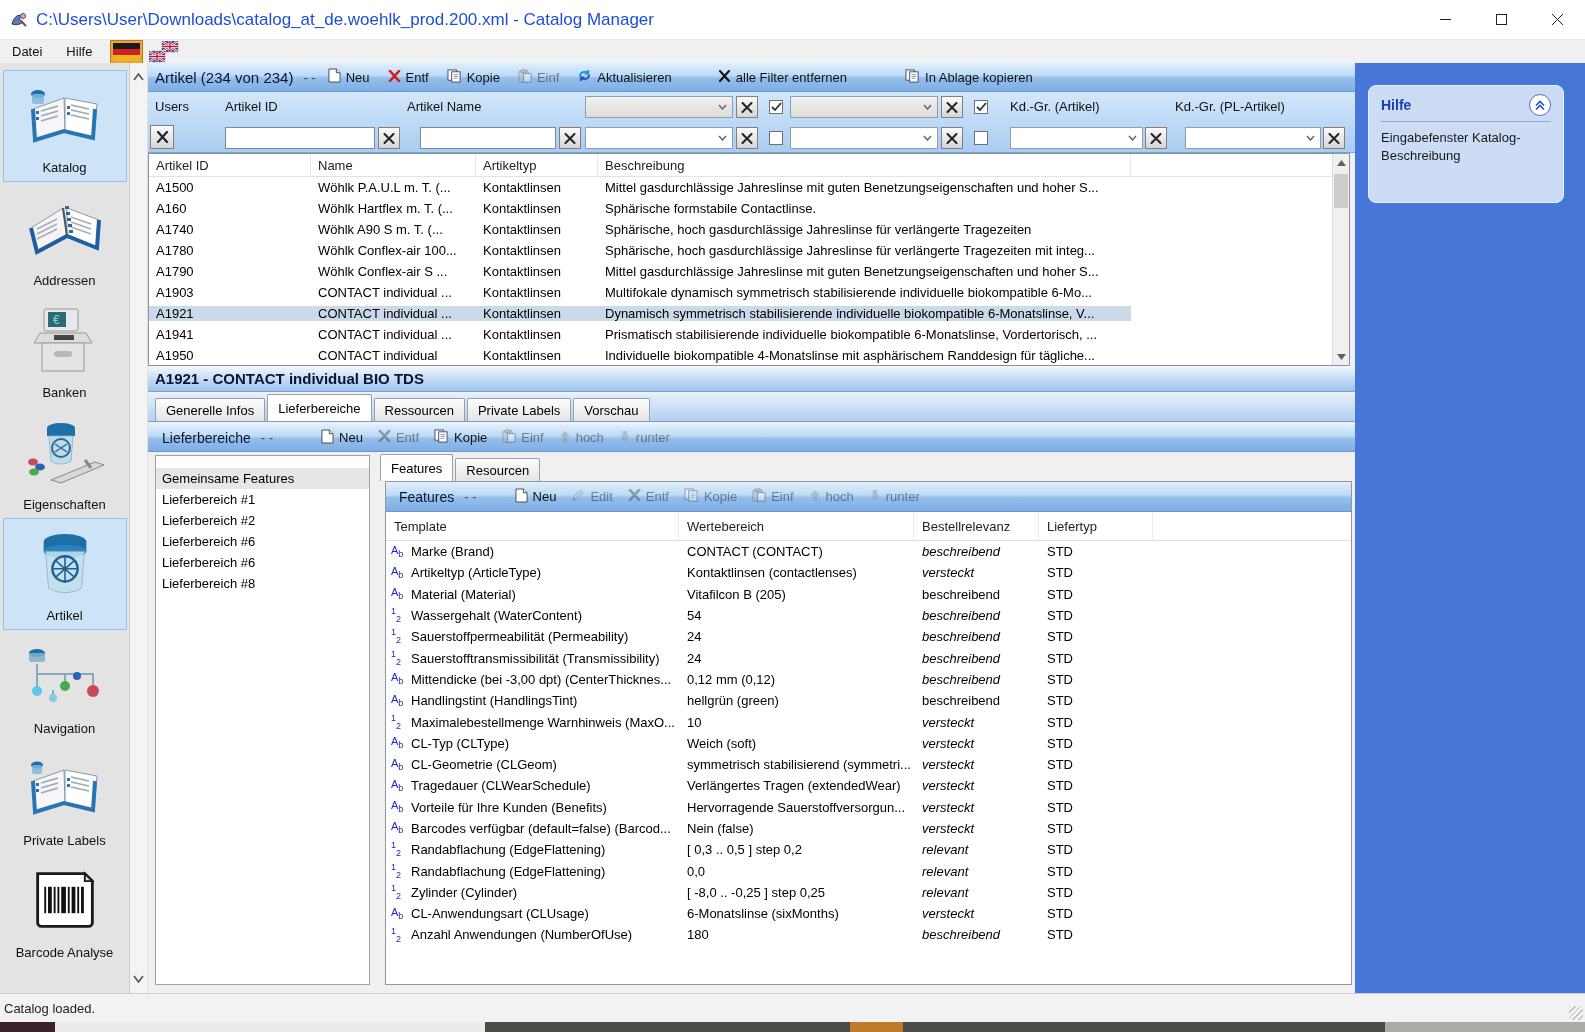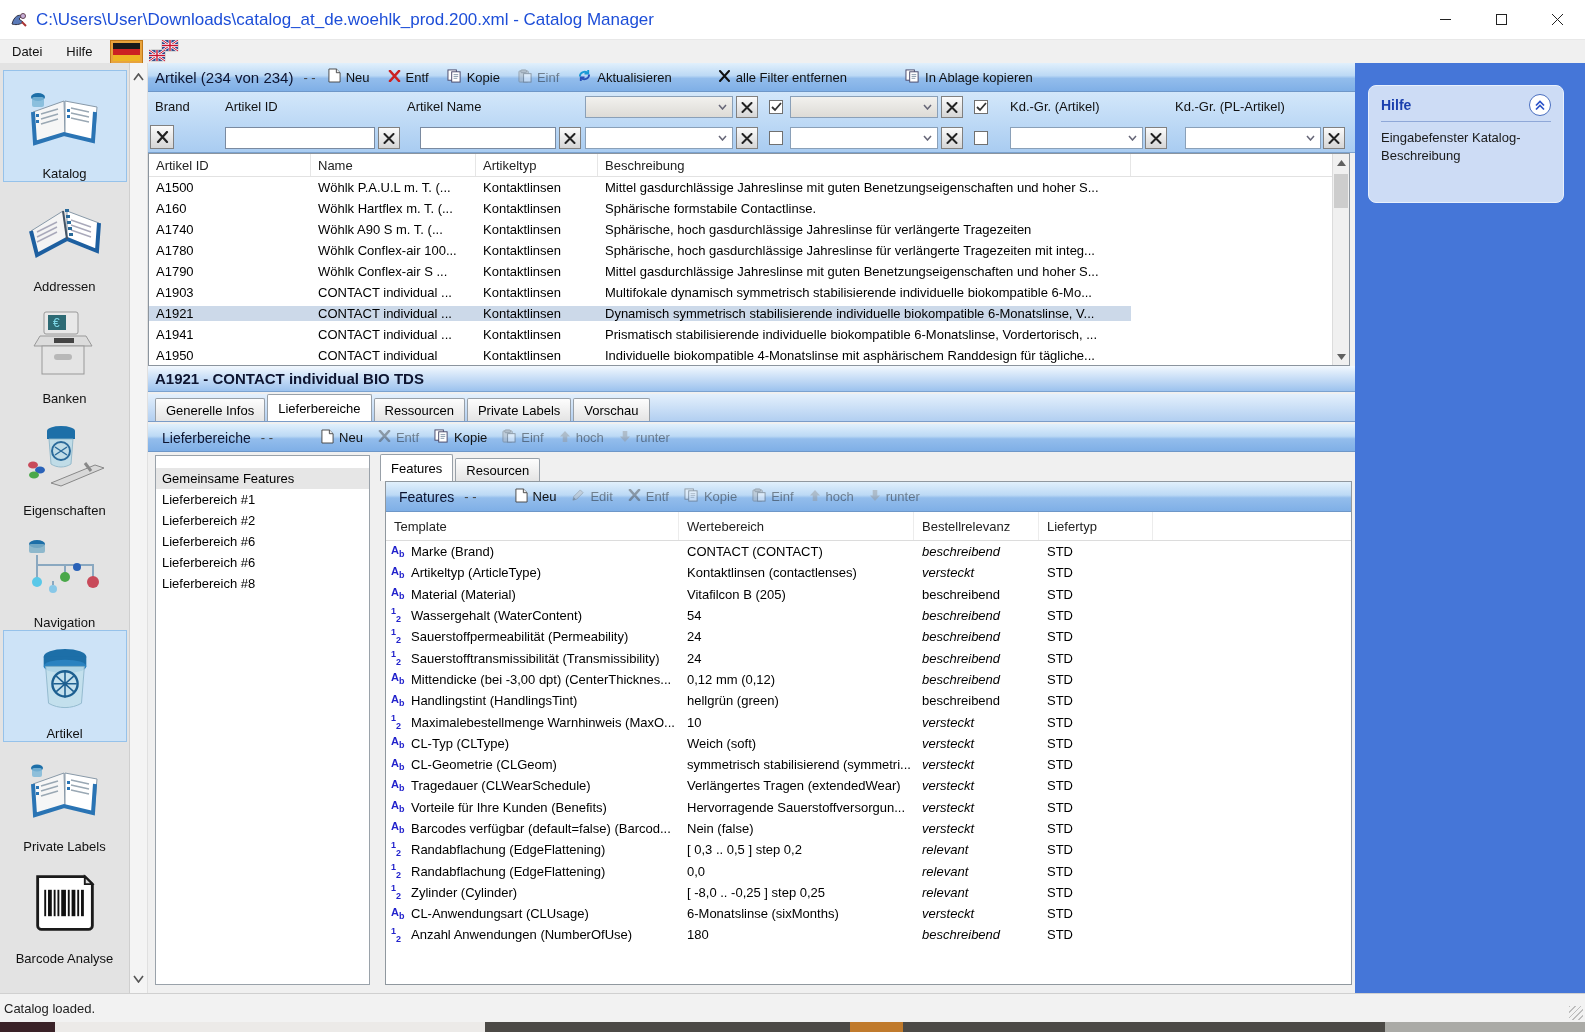--- a/index.html
+++ b/index.html
@@ -7,27 +7,27 @@
   body{font-family:"Liberation Sans",sans-serif;font-size:13px;color:#000}
   #app{position:relative;width:1585px;height:1032px;background:#fff;overflow:hidden}
 
   
   .titlebar{position:absolute;left:0;top:0;width:1585px;height:40px;background:#fff;display:flex;align-items:center;border-bottom:1px solid #e8e8e8}
   .app-icon{margin:0 8px 0 10px;display:inline-flex}
   .title-text{font-size:17px;color:#1d4ed8}
   .win-controls{margin-left:auto;display:flex;height:100%}
   .wc{width:56px;height:100%;display:flex;align-items:center;justify-content:center;color:#222}
   
-  .menubar{position:absolute;left:0;top:40px;width:1585px;height:23px;background:#f0f0f0;display:flex;align-items:flex-start}
+  .menubar{position:absolute;left:0;top:40px;width:1585px;height:23px;background:#f0f0f0;display:flex;align-items:center}
   .menu-item{padding:0 12px;height:100%;display:flex;align-items:center;color:#111}
   .flag{display:inline-flex;margin-left:6px;align-items:center}
   .flag-de{background:#e8a33c;padding:2px;border:1px solid #c07818}
   
   .sidebar{position:absolute;left:0;top:63px;width:130px;height:930px;background:#e3e3e3;border-right:1px solid #cfcfcf;padding-top:7px}
-  .sb-item{width:124px;margin:0 auto;height:112px;display:flex;flex-direction:column;align-items:center;justify-content:flex-end;}
+  .sb-item{width:124px;margin:0 auto;height:112px;display:flex;flex-direction:column;align-items:center;justify-content:flex-end;padding-bottom:6px}
   .sb-item.sel{background:#cde3f7;border:1px solid #96c2ea}
   .sb-ico{flex:1;display:flex;align-items:center;justify-content:center}
   .sb-lbl{font-size:13px;color:#111}
   .sb-scroll{position:absolute;left:130px;top:63px;width:18px;height:930px;background:#f4f4f4;border-right:1px solid #e0e0e0}
   .sb-chev{position:absolute;left:3px;color:#555}
   
   .content{position:absolute;left:148px;top:63px;width:1207px;height:930px;background:#f0f0f0}
   .bluebar{background:linear-gradient(180deg,#e1f0fc 0%,#bcd9f5 45%,#93bdec 55%,#7fafe6 100%)}
   .toolbar{position:absolute;left:0;top:0;width:1207px;height:29px;display:flex;align-items:center;padding-left:7px;border-bottom:1px solid #6e97c8}
   .tb-title{font-weight:normal;font-size:15px;color:#0d1430;margin-right:10px;white-space:nowrap}
@@ -75,21 +75,21 @@
   .fbox{position:absolute;left:13px;top:29px;width:967px;height:504px;background:#fff;border:1px solid #90989f}
   .fbar{height:30px;display:flex;align-items:center;padding-left:13px;border-bottom:1px solid #6e97c8}
   .fbar .tb-title{font-size:14px}
   .fbar .tb-btns{margin-left:26px;gap:15px}
   .fhead{display:flex;height:29px;align-items:center;border-bottom:1px solid #dcdcdc}
   .fhead span{padding-left:8px;height:100%;display:flex;align-items:center;border-right:1px solid #ececec;color:#222}
   .fc-t{width:293px}.fc-w{width:235px}.fc-b{width:125px}.fc-l{width:114px}.fc-x{flex:1;border-right:none!important}
   .f-row{display:flex;height:21.3px;align-items:center}
   .f-row .fc{padding-left:8px;white-space:nowrap;overflow:hidden}
   .f-row .fc-t{display:flex;align-items:center;gap:4px;padding-left:5px}
-  .ticon{color:#2222cc;font-weight:bold;font-size:11px;line-height:1;width:16px;display:inline-block}
+  .ticon{color:#2222cc;font-weight:normal;font-size:11px;line-height:1;width:16px;display:inline-block}
   .ticon sub,.ticon sup{font-size:9px}
   .ital{font-style:italic}
   
   .help-panel{position:absolute;left:1355px;top:63px;width:230px;height:930px;background:#4576d8}
   .help-card{position:absolute;left:13px;top:22px;width:196px;min-height:118px;background:#cddcf5;border:1px solid #e8f0fc;border-radius:8px;padding:8px 12px 12px}
   .help-head{display:flex;align-items:center;justify-content:space-between;border-bottom:1px solid #8fa8d8;padding-bottom:5px;margin-bottom:7px}
   .help-title{font-weight:bold;font-size:14px;color:#1a3fae}
   .help-collapse{width:22px;height:22px;border-radius:50%;background:#fff;border:1px solid #4a6fc0;display:flex;align-items:center;justify-content:center}
   .help-body{color:#1a1a1a;line-height:1.35}
   
@@ -232,47 +232,47 @@
             <path d="M32 24l12 8M44 24l-12 8" stroke="#2a6a9a" stroke-width="1.5"></path>
             <ellipse cx="10" cy="42" rx="5" ry="3.5" fill="#c84a5a"></ellipse>
             <ellipse cx="17" cy="47" rx="5" ry="3.5" fill="#2a62b8"></ellipse>
             <ellipse cx="11" cy="52" rx="5" ry="3.5" fill="#4aa84a"></ellipse>
             <path d="M28 60 72 42l9 3-43 18z" fill="#d8d8d8" stroke="#888"></path>
             <path d="M62 40l6 8" stroke="#888" stroke-width="3"></path>
           </svg>
         </span>
         <span class="sb-lbl">Eigenschaften</span>
       </div>
+      <div class="sb-item sel">
+        <span class="sb-ico">
+          <svg width="62" height="66" viewBox="0 0 64 66">
+            <ellipse cx="32" cy="10" rx="22" ry="8" fill="#1d6fa8"></ellipse>
+            <rect x="10" y="10" width="44" height="10" fill="#1d6fa8"></rect>
+            <ellipse cx="32" cy="20" rx="22" ry="7" fill="#2a82c0"></ellipse>
+            <path d="M12 20h40l-3 38c-10 6-24 6-34 0z" fill="#c2e0ec" opacity=".88" stroke="#8ab4c8"></path>
+            <circle cx="32" cy="38" r="13" fill="none" stroke="#1d5f90" stroke-width="2.5"></circle>
+            <path d="M23 30l18 16M41 30 23 46M32 24v28M20 38h24" stroke="#1d5f90" stroke-width="1.6"></path>
+          </svg>
+        </span>
+        <span class="sb-lbl">Artikel</span>
+      </div>
       <div class="sb-item">
         <span class="sb-ico">
           <svg width="84" height="60" viewBox="0 0 84 60">
             <ellipse cx="14" cy="7" rx="8" ry="4" fill="#1d6fa8"></ellipse>
             <rect x="6" y="7" width="16" height="9" rx="2" fill="#7fb0c8" opacity=".85"></rect>
             <path d="M14 18v10h56v8M14 28h28v8M14 28v13M70 36v4M30 44v4" fill="none" stroke="#8aa8c0" stroke-width="2"></path>
             <circle cx="14" cy="45" r="5" fill="#5ac8e8"></circle>
             <circle cx="42" cy="40" r="5" fill="#4aa84a"></circle>
             <circle cx="70" cy="45" r="6" fill="#c84a5a"></circle>
             <circle cx="30" cy="52" r="4" fill="#88c8e8"></circle>
             <circle cx="54" cy="30" r="4" fill="#2a62b8"></circle>
           </svg>
         </span>
         <span class="sb-lbl">Navigation</span>
-      </div>
-      <div class="sb-item sel">
-        <span class="sb-ico">
-          <svg width="62" height="66" viewBox="0 0 64 66">
-            <ellipse cx="32" cy="10" rx="22" ry="8" fill="#1d6fa8"></ellipse>
-            <rect x="10" y="10" width="44" height="10" fill="#1d6fa8"></rect>
-            <ellipse cx="32" cy="20" rx="22" ry="7" fill="#2a82c0"></ellipse>
-            <path d="M12 20h40l-3 38c-10 6-24 6-34 0z" fill="#c2e0ec" opacity=".88" stroke="#8ab4c8"></path>
-            <circle cx="32" cy="38" r="13" fill="none" stroke="#1d5f90" stroke-width="2.5"></circle>
-            <path d="M23 30l18 16M41 30 23 46M32 24v28M20 38h24" stroke="#1d5f90" stroke-width="1.6"></path>
-          </svg>
-        </span>
-        <span class="sb-lbl">Artikel</span>
       </div>
       <div class="sb-item">
         <span class="sb-ico">
           <svg width="84" height="62" viewBox="0 0 84 62">
             <ellipse cx="14" cy="8" rx="6" ry="3.5" fill="#1d6fa8"></ellipse>
             <rect x="9" y="8" width="10" height="9" rx="2" fill="#7fb8d8" opacity=".85"></rect>
             <path d="M10 24 41 13l1 33-29 9z" fill="#f6f6f6" stroke="#8899a8"></path>
             <path d="M74 19 42 13v33l29 7z" fill="#fff" stroke="#8899a8"></path>
             <path d="M10 24l2 31 29-9 29 7 2-29" fill="none" stroke="#2a74b4" stroke-width="4"></path>
             <g stroke="#9aa8b4" stroke-width="1.5">
@@ -373,21 +373,21 @@
                 <rect x="1" y="1" width="9" height="11" fill="#fff" stroke="#446"></rect>
                 <rect x="5" y="3" width="9" height="11" fill="#fff" stroke="#446"></rect>
                 <path d="M7 6h5M7 8h5M7 10h4" stroke="#89a" stroke-width="1"></path>
               </svg></span>
             <span>In Ablage kopieren</span>
           </div>
         </div>
     </div>
 
     <div class="filters">
-      <span class="f-lbl" style="left:7px;top:7px">Brand</span>
+      <span class="f-lbl" style="left:7px;top:7px">Users</span>
       <span class="f-lbl" style="left:77px;top:7px">Artikel ID</span>
       <span class="f-lbl" style="left:259px;top:7px">Artikel Name</span>
       <span class="combo gray" style="left:437px;top:4px;width:148px">
           <svg width="9" height="6">
             <path d="M1 1l3.5 4L8 1" stroke="#667" stroke-width="1.5" fill="none"></path>
           </svg>
         </span>
       <span class="xbtn" style="left:588px;top:4px">
           <svg width="12" height="11">
             <path d="M1.5 1 10.5 10M10.5 1 1.5 10" stroke="#222" stroke-width="2" stroke-linecap="round"></path>

